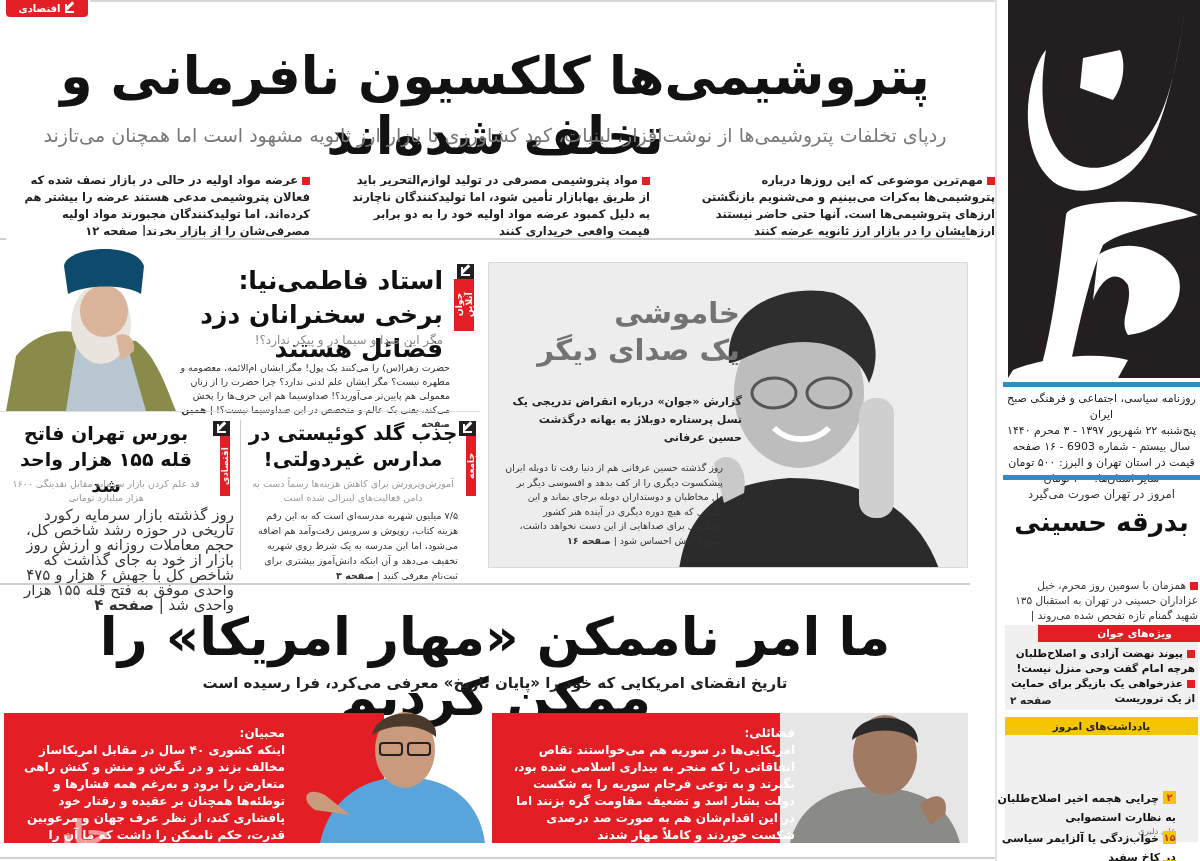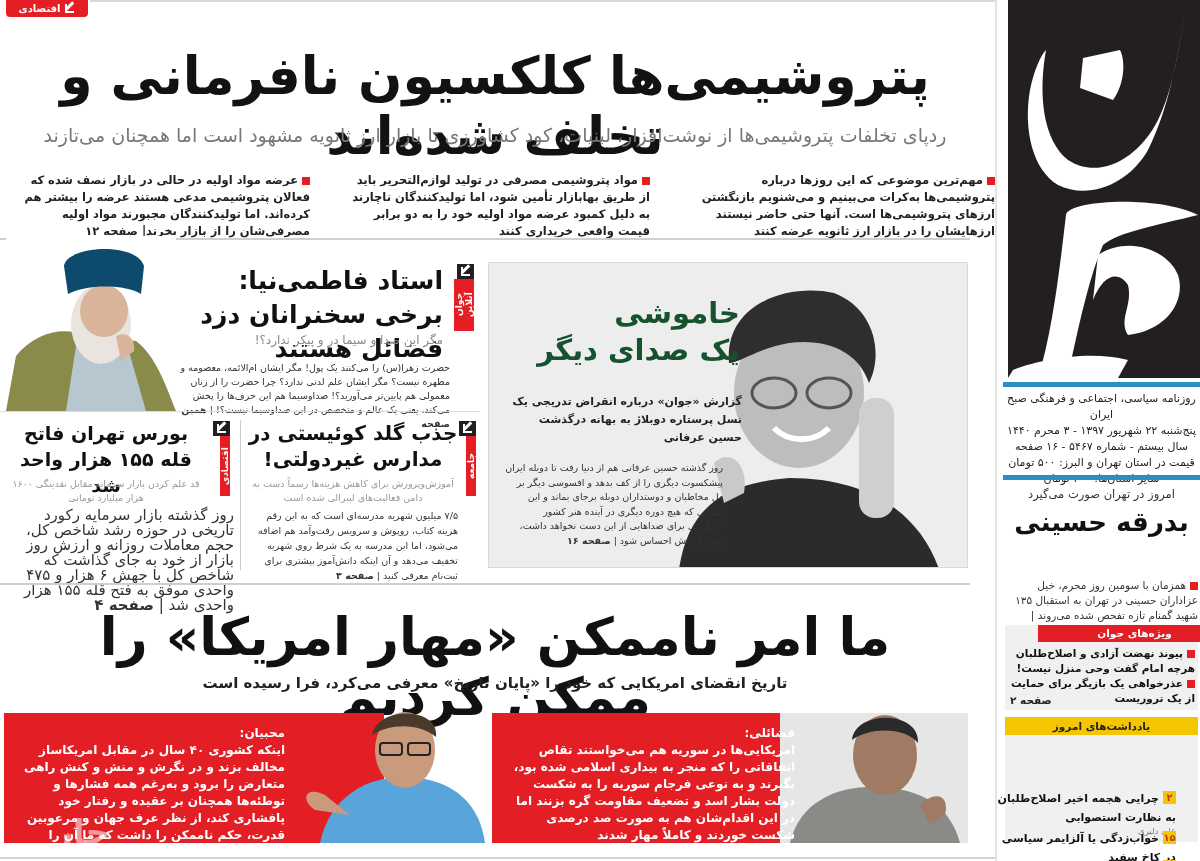--- a/index.html
+++ b/index.html
@@ -50,21 +50,21 @@
   .vtag { position: absolute; width: 17px; color: #fff; font-size: 9px; font-weight: bold; text-align: center; }
   .vtag .sq { width: 17px; height: 15px; background: #231f20; color: #fff; display: flex; align-items: center; justify-content: center; }
   .vtag .lbl { background: #e31e24; writing-mode: vertical-rl; transform: rotate(180deg); display: flex; align-items: center; justify-content: center; font-size: 9px; padding: 4px 0; }
 
   .fatemi-title { left: 175px; top: 264px; width: 268px; font-size: 25px; font-weight: bold; line-height: 34px; text-align: right; color: #111; }
   .fatemi-sub { left: 175px; top: 333px; width: 268px; font-size: 12px; color: #888; }
   .fatemi-body { left: 175px; top: 361px; width: 275px; font-size: 9.5px; line-height: 14px; color: #333; text-align: right; }
 
   
   .silence-box { left: 488px; top: 262px; width: 480px; height: 306px; background: #eeeeee; border: 1px solid #d8d8d8; overflow: hidden; }
-  .silence-title { left: 515px; top: 295px; width: 225px; font-size: 29px; font-weight: bold; line-height: 37px; text-align: right; color: #14532d; }
+  .silence-title { left: 515px; top: 295px; width: 225px; font-size: 29px; font-weight: bold; line-height: 37px; text-align: right; color: #737373; }
   .silence-sub { left: 505px; top: 393px; width: 237px; font-size: 11px; font-weight: bold; line-height: 18px; text-align: right; color: #222; }
   .silence-body { left: 505px; top: 461px; width: 218px; font-size: 9.5px; line-height: 14.5px; text-align: right; color: #333; }
 
   
   .mid-divider { left: 240px; top: 420px; width: 1px; height: 150px; background: #ccc; }
   .gold-title { left: 248px; top: 420px; width: 210px; font-size: 20px; font-weight: bold; line-height: 26px; text-align: center; color: #111; }
   .gold-sub { left: 248px; top: 477px; width: 210px; font-size: 9.5px; line-height: 14px; text-align: center; color: #999; }
   .gold-body { left: 248px; top: 508px; width: 210px; font-size: 9.5px; line-height: 15px; text-align: right; color: #333; }
 
   .bourse-title { left: 10px; top: 420px; width: 192px; font-size: 19px; font-weight: bold; line-height: 26px; text-align: center; color: #111; }
@@ -108,21 +108,21 @@
     <path d="M75 58 L112 50 C118 62 116 85 105 100 L72 88 Z" fill="#fff"></path>
     <path d="M58 215 C60 200 150 195 190 215 C150 225 110 232 95 245 C80 280 70 330 60 375 L30 378 C45 330 52 265 58 215 Z" fill="#fff"></path>
     <path d="M90 255 C120 235 160 250 170 275 C178 300 160 330 120 335 C110 320 125 305 120 285 C110 270 95 275 85 300 Z" fill="#fff"></path>
     <path d="M5 370 C30 360 80 350 120 360 L110 378 L0 378 Z" fill="#fff"></path>
   </svg>
 </div>
 <div class="abs blue-bar"></div>
 <div class="abs pubinfo">
   <div>روزنامه سیاسی، اجتماعی و فرهنگی صبح ایران</div>
   <div>پنج‌شنبه ۲۲ شهریور ۱۳۹۷ - ۳ محرم ۱۴۴۰</div>
-  <div>سال بیستم - شماره ۵۴۶۷ - ۱۶ صفحه</div>
+  <div>سال بیستم - شماره 6903 - ۱۶ صفحه</div>
   <div>قیمت در استان تهران و البرز: ۵۰۰ تومان</div>
   <div>سایر استان‌ها: ۳۰۰ تومان</div>
 </div>
 <div class="abs blue-bar2"></div>
 
 <div class="abs escort-kicker">امروز در تهران صورت می‌گیرد</div>
 <div class="abs escort-title">
   <div>بدرقه حسینی</div>
 </div>
 <div class="abs escort-body"><span class="bullet"></span><span>همزمان با سومین روز محرم، خیل عزاداران حسینی در تهران به استقبال ۱۳۵ شهید گمنام تازه تفحص شده می‌روند</span> | <b>همین صفحه</b></div>

